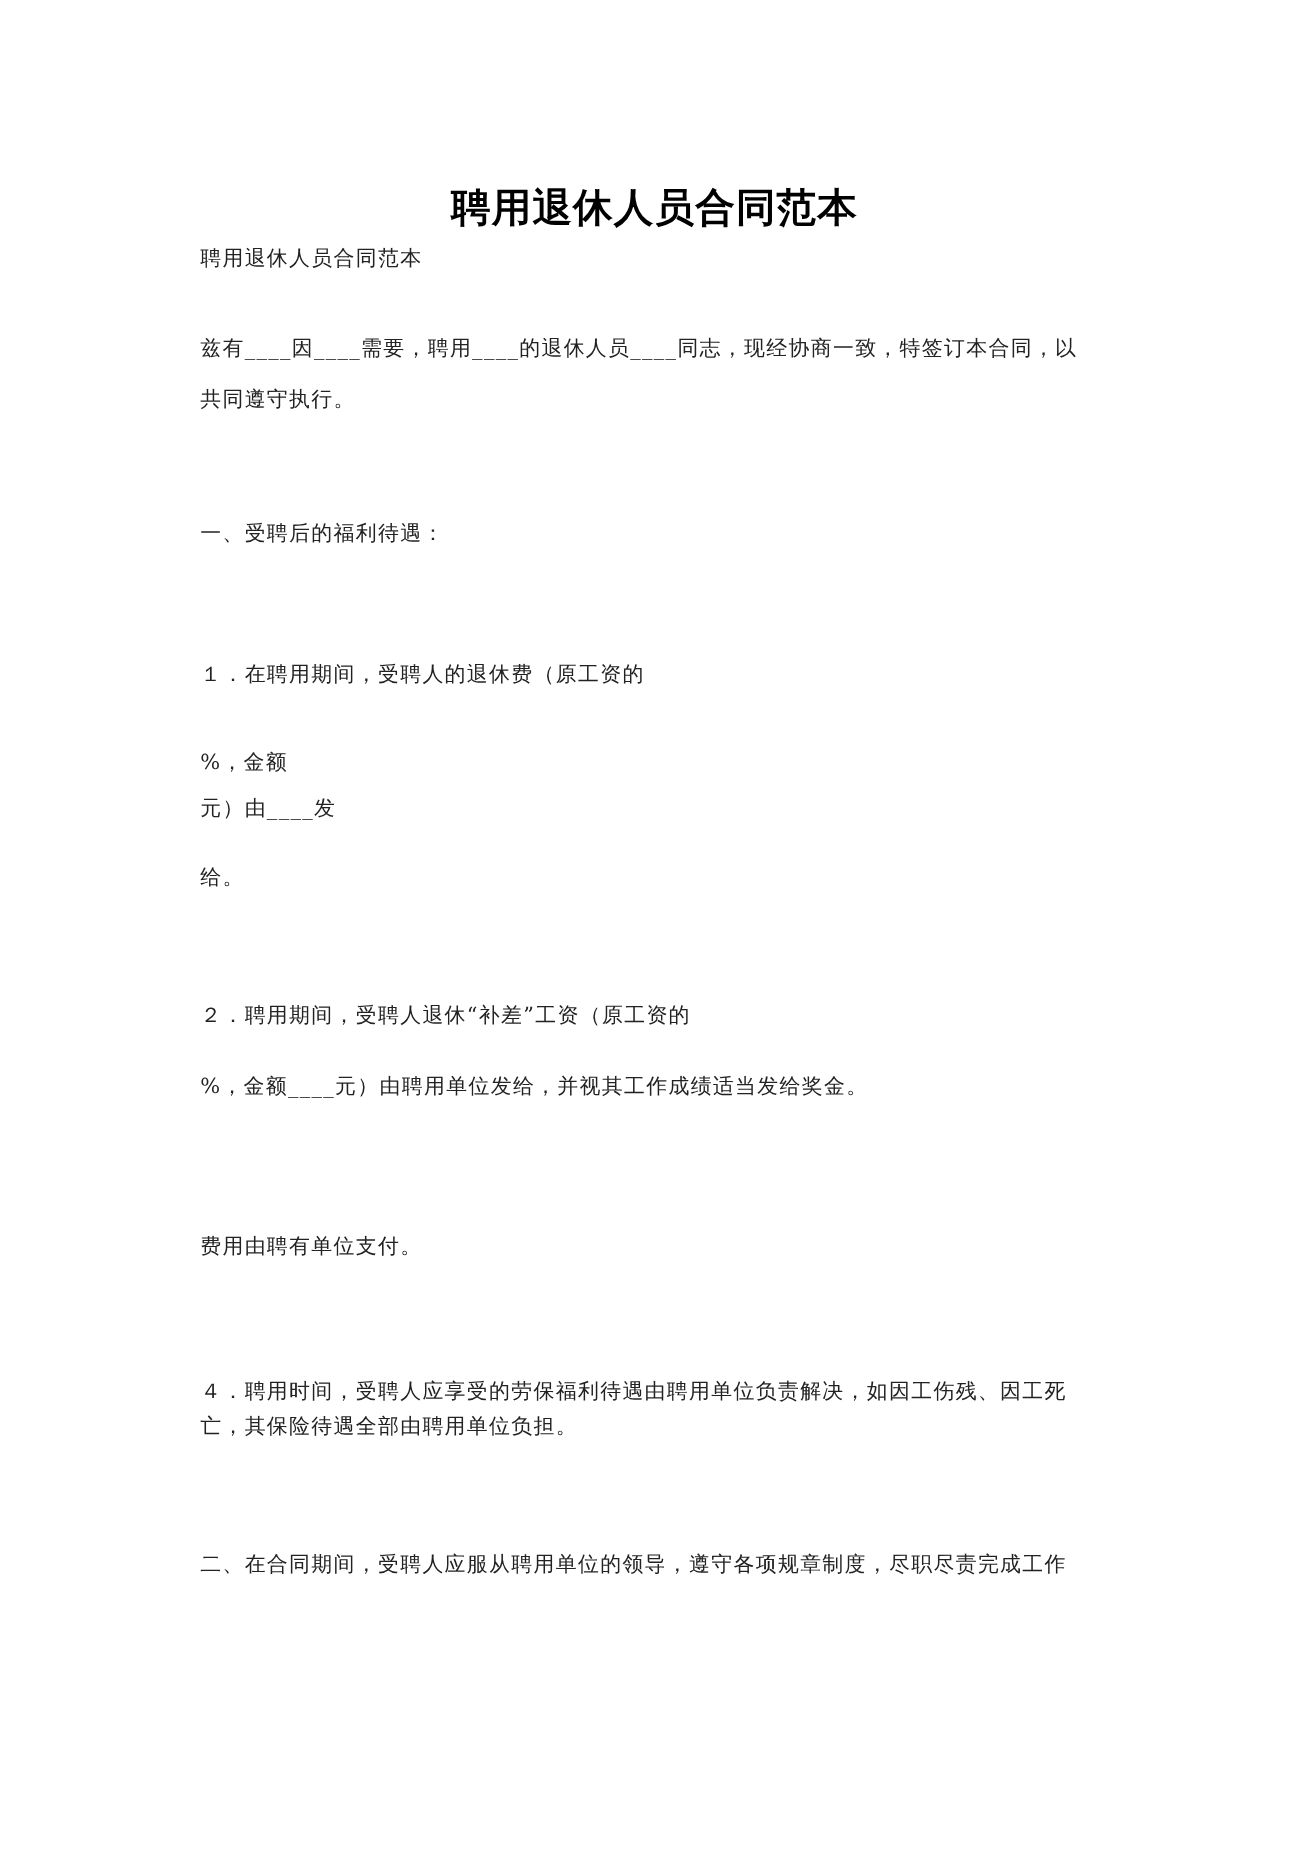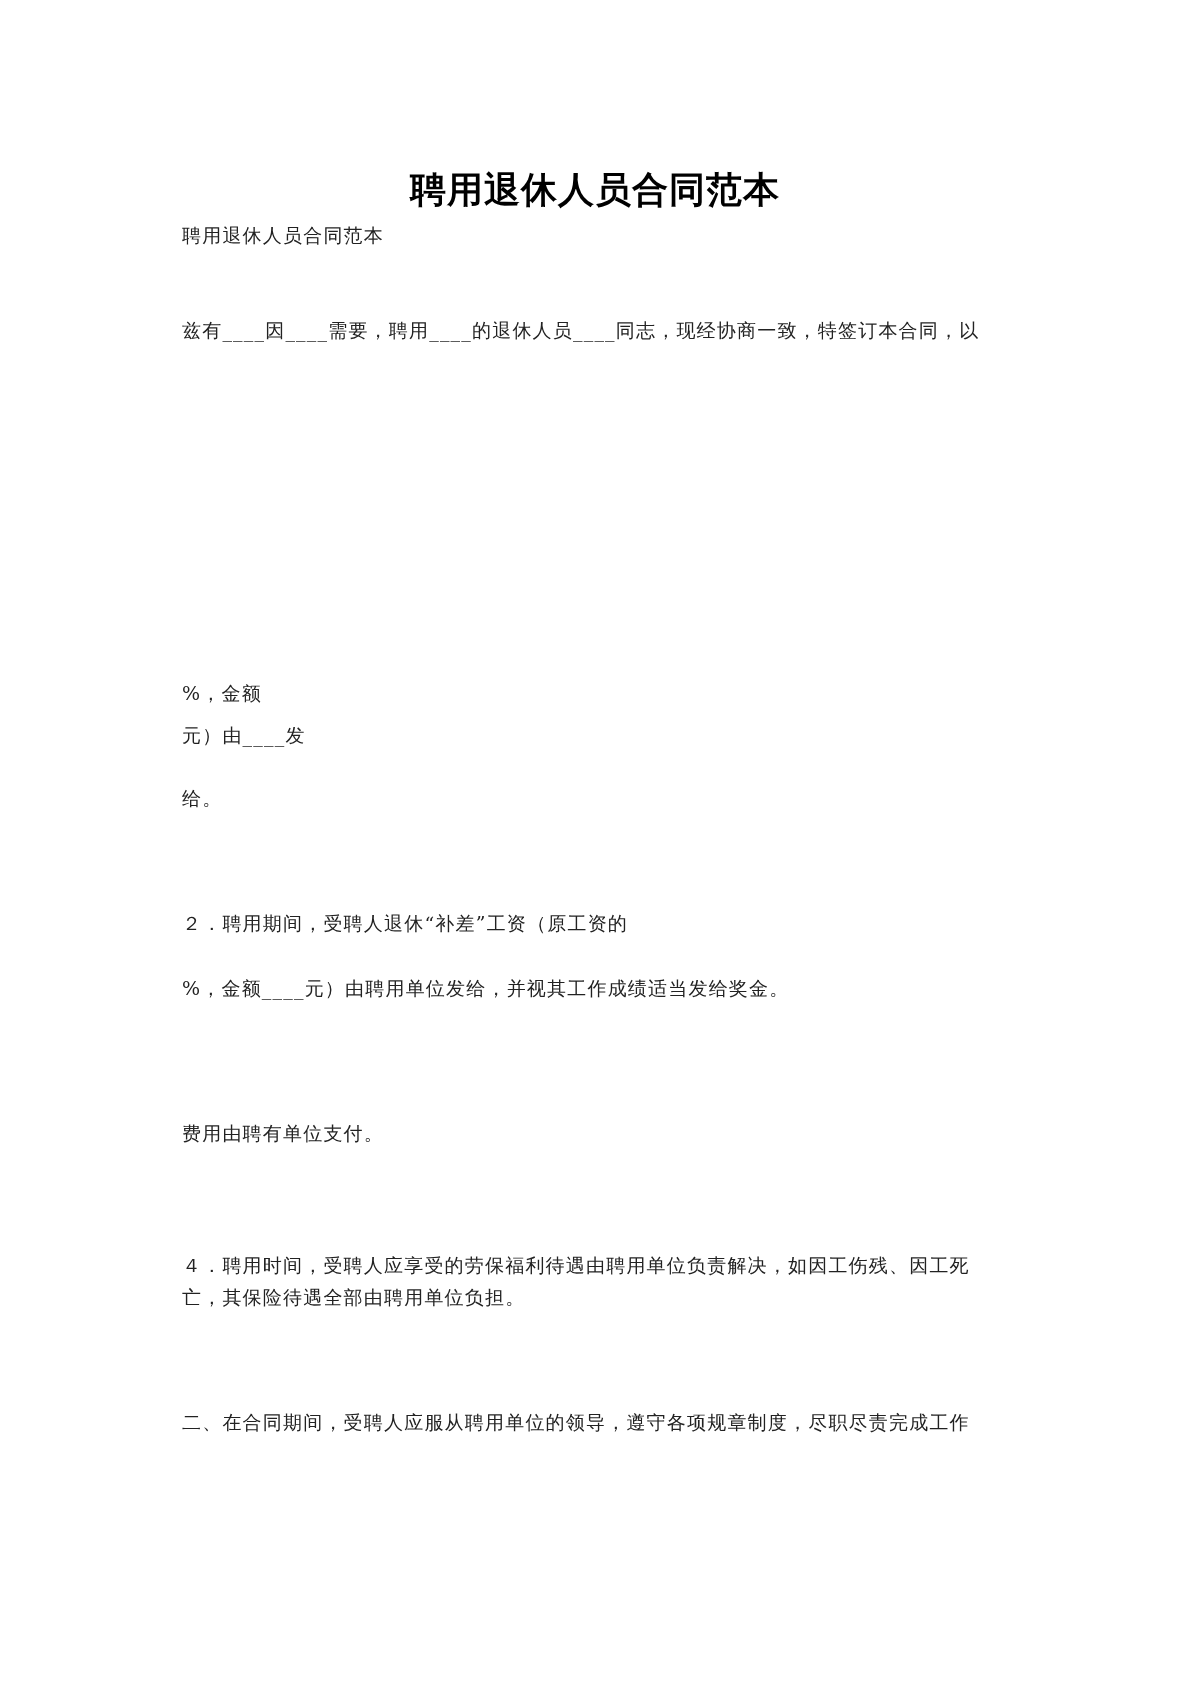--- a/index.html
+++ b/index.html
@@ -12,23 +12,26 @@
   .line { position: absolute; left: 182px; width: 830px; font-size: 19px; line-height: 26px;
           white-space: nowrap; letter-spacing: 1.2px; color: #222; }
 </style>
 </head>
 <body>
 
 <div class="page">
   <div class="title">聘用退休人员合同范本</div>
   <div class="line" style="top:222px">聘用退休人员合同范本</div>
 
-  <div class="line" style="top:317px">兹有____因____需要，聘用____的退休人员____同志，现经协商一致，特签订本合同，以</div>
+  <div class="line" style="top:304px">兹有____因____需要，聘用____的退休人员____同志，现经协商一致，特签订本合同，以</div>
+  <div class="line" style="top:350px">共同遵守执行。</div>
 
+  <div class="line" style="top:472px">一、受聘后的福利待遇：</div>
 
+  <div class="line" style="top:600px">１．在聘用期间，受聘人的退休费（原工资的</div>
   <div class="line" style="top:680px">%，金额</div>
   <div class="line" style="top:722px">元）由____发</div>
   <div class="line" style="top:785px">给。</div>
 
   <div class="line" style="top:910px">２．聘用期间，受聘人退休“补差”工资（原工资的</div>
   <div class="line" style="top:975px">%，金额____元）由聘用单位发给，并视其工作成绩适当发给奖金。</div>
 
   <div class="line" style="top:1120px">费用由聘有单位支付。</div>
 
   <div class="line" style="top:1252px">４．聘用时间，受聘人应享受的劳保福利待遇由聘用单位负责解决，如因工伤残、因工死</div>

